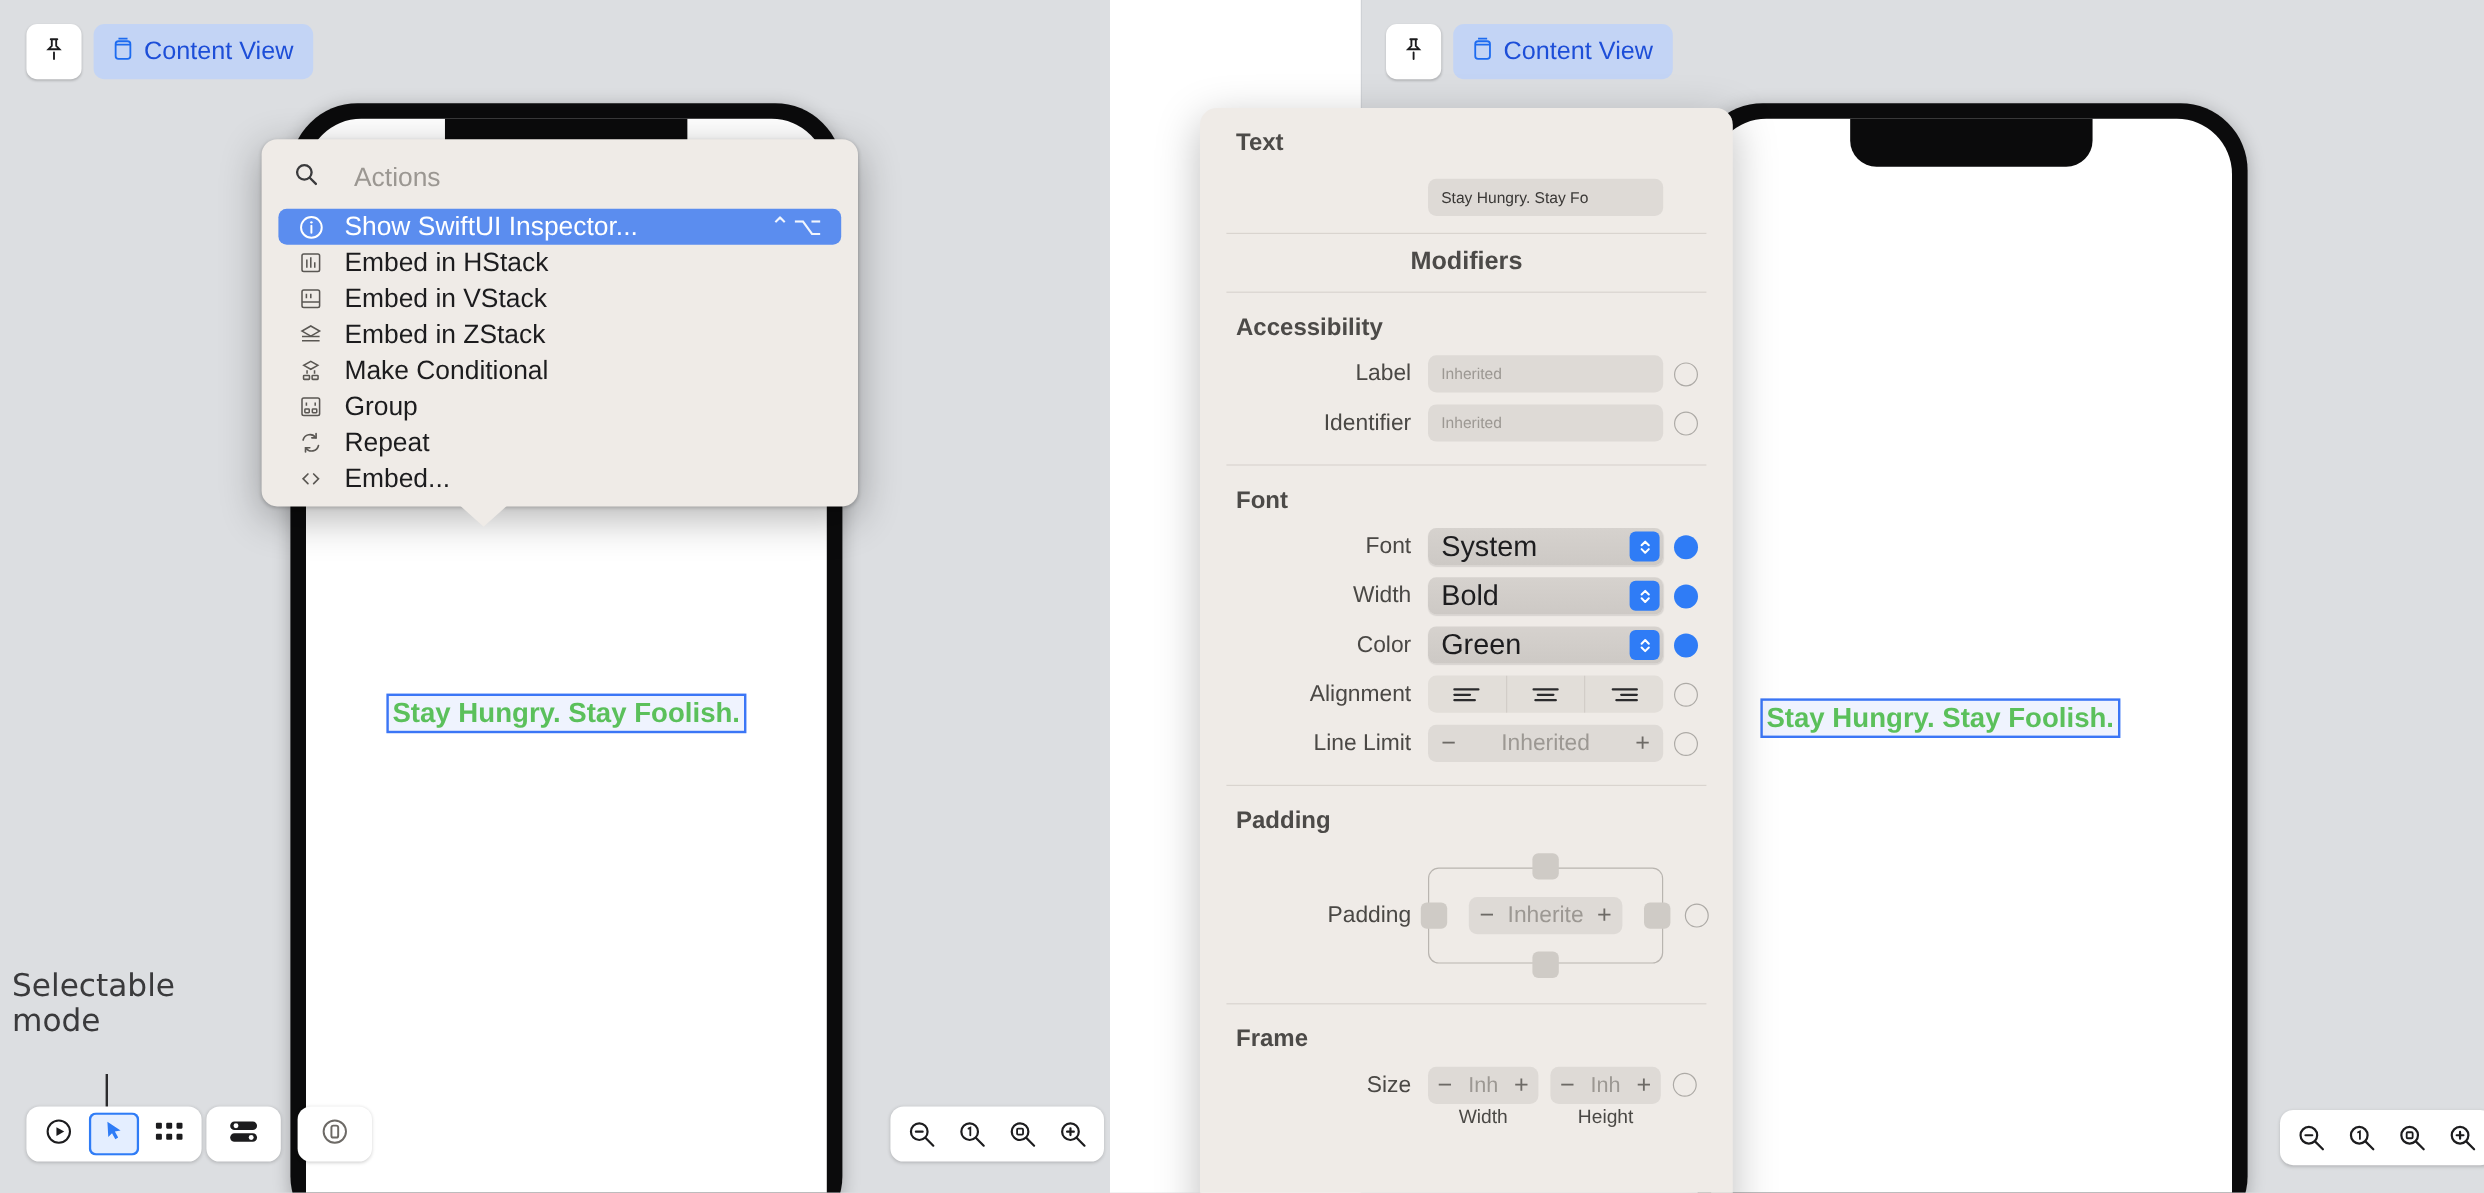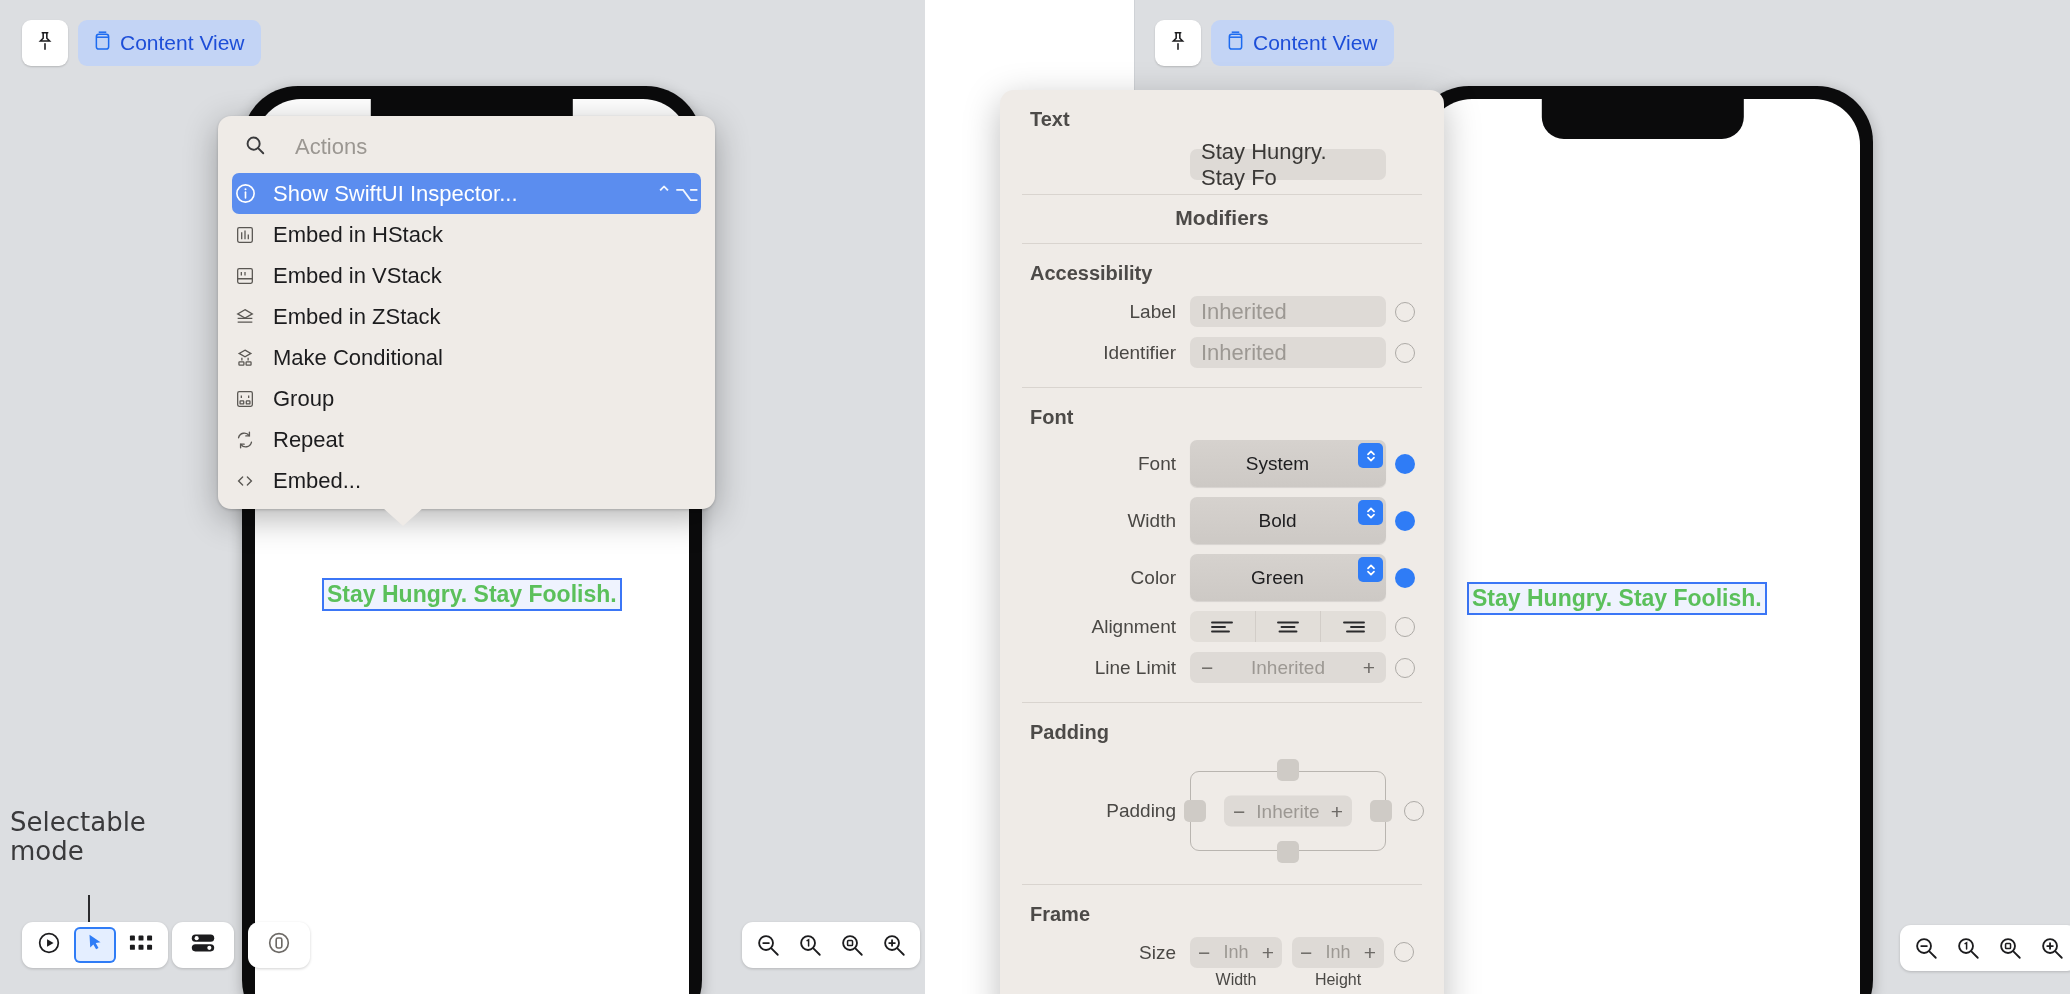--- a/index.html
+++ b/index.html
@@ -69,21 +69,21 @@
     border-top: 18px solid #efebe7;
   }
   .pop-search {
     display: flex; align-items: center; gap: 29px;
     padding: 9px 22px 13px 26px;
   }
   .pop-search .ph { color: #9b9792; font-size: 22px; }
   .pop-list { display: flex; flex-direction: column; }
   .pop-item {
     display: flex; align-items: center; gap: 15px;
-    height: 41px; margin: 0 14px; padding: 0 0;
+    height: 30px; margin: 0 14px; padding: 0 14px;
     border-radius: 7px; color: #1c1c1e; font-size: 22px; cursor: pointer;
   }
   .pop-item.sel { background: #5b8def; color: #ffffff; }
   .pop-item .ic { width: 26px; display:flex; align-items:center; justify-content:center; flex: 0 0 26px; }
   .pop-item .lbl { flex: 1 1 auto; white-space: nowrap; }
   .pop-item .sc { font-size: 21px; letter-spacing: 2px; opacity: .92; }
 
   
   .inspector {
     position: absolute; left: 1000px; top: 90px; width: 444px; height: 930px;
@@ -98,29 +98,28 @@
   .row { display: flex; align-items: center; padding: 5px 0; }
   .row .rlabel {
     width: 190px; text-align: right; padding-right: 14px;
     color: #4a4845; font-size: 19px; flex: 0 0 190px;
   }
   .row .rctl { flex: 1 1 auto; display: flex; align-items: center; gap: 9px; }
 
   .field {
     height: 31px; border-radius: 7px; background: #dedad6;
     display: flex; align-items: center; padding: 0 11px;
-    color: #9c9893; font-size: 22px; width: 196px;
+    color: #9c9893; font-size: 13px; width: 196px; text-align: center;
   }
   .popup {
-    position: relative; height: 47px; width: 196px; border-radius: 7px;
+    position: relative; height: 31px; width: 196px; border-radius: 7px;
     background: linear-gradient(#d6d2ce,#cdc9c5);
     display: flex; align-items: center; padding: 0 32px 0 11px;
-    color: #1d1d1f; font-size: 19px; cursor: pointer;
+    color: #1d1d1f; font-size: 24px; cursor: pointer;
     box-shadow: 0 1px 1px rgba(0,0,0,.10);
-    justify-content: center;
   }
   .popup .stepper {
     position: absolute; right: 3px; top: 3px; width: 25px; height: 25px;
     border-radius: 5px; background: #2f7cf6;
     display: flex; align-items: center; justify-content: center; color: #fff;
   }
   .radio {
     width: 20px; height: 20px; border-radius: 50%;
     border: 1.6px solid #adaaa6; flex: 0 0 20px; cursor: pointer;
   }

